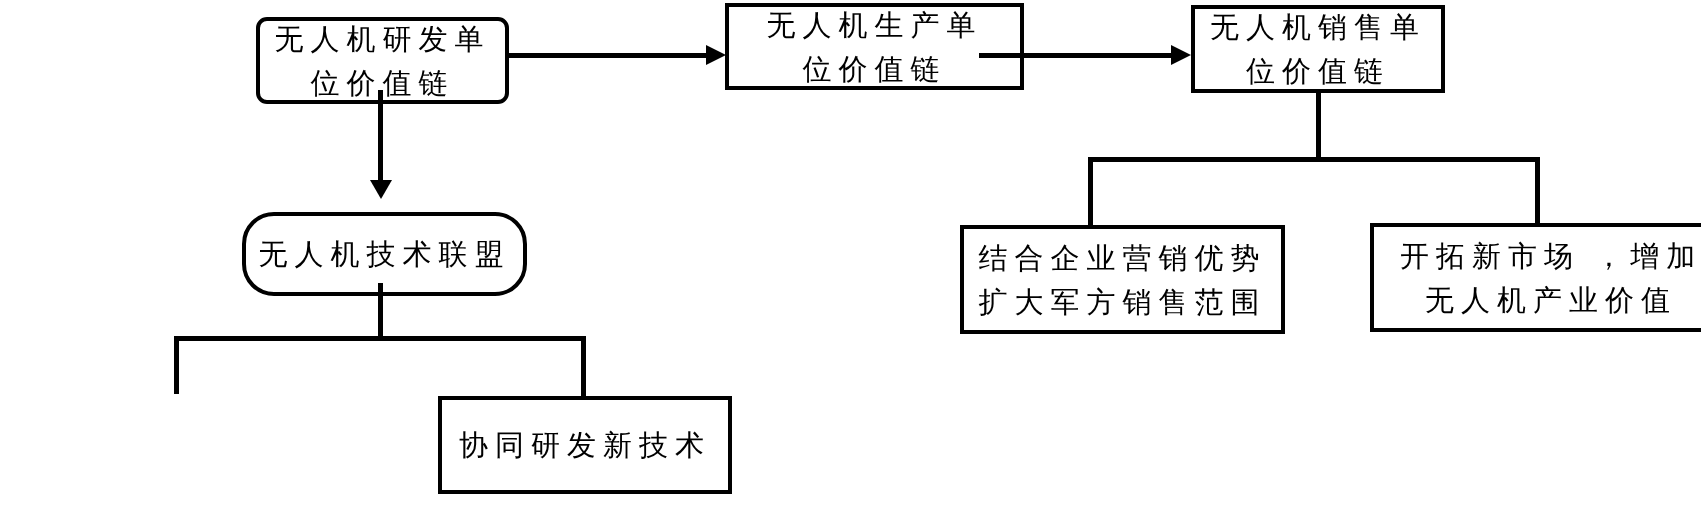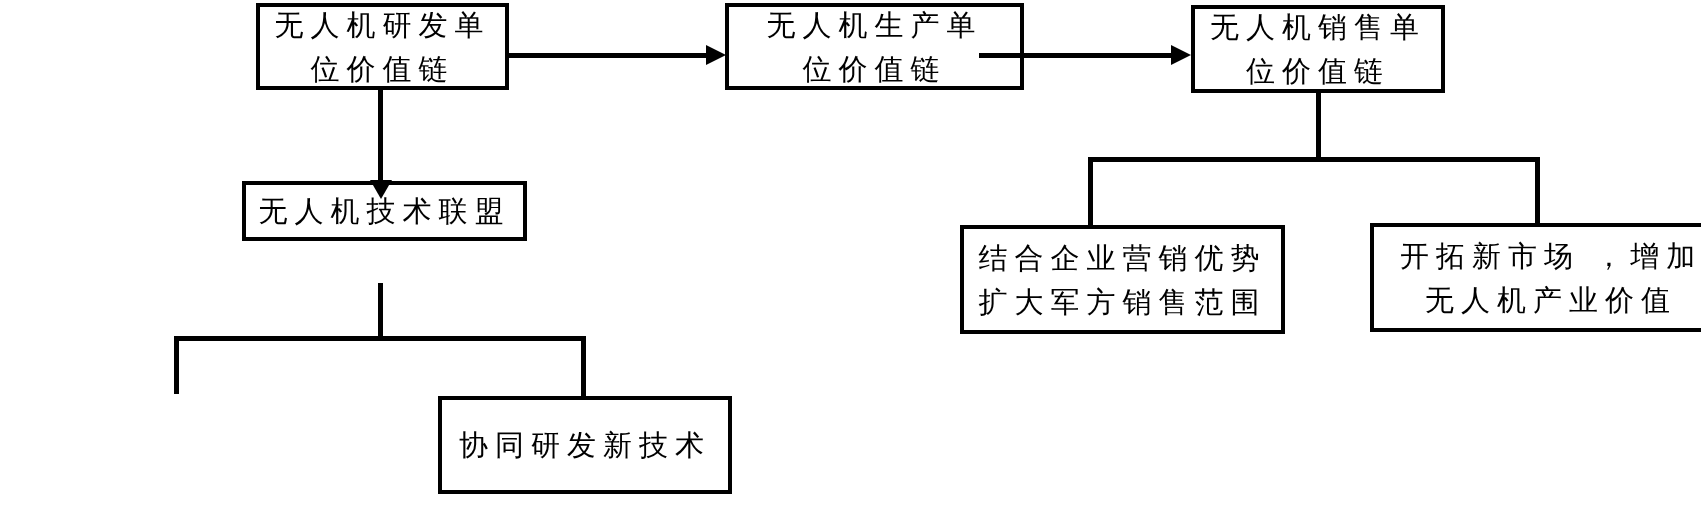--- a/index.html
+++ b/index.html
@@ -50,36 +50,36 @@
     border-left:11px solid transparent;
     border-right:11px solid transparent;
     border-top:19px solid var(--line-color);
   }
 </style>
 </head>
 <body>
 
 <div class="canvas">
 
-  <div class="box" style="left:256px;top:3px;width:253px;height:87px;">
+  <div class="box" style="left:256px;top:17px;width:253px;height:87px;border-radius:11px;">
     <span class="box-label">无人机研发单
 位价值链</span>
   </div>
 
   <div class="box" style="left:725px;top:3px;width:299px;height:87px;">
     <span class="box-label">无人机生产单
 位价值链</span>
   </div>
 
   <div class="box" style="left:1191px;top:5px;width:254px;height:88px;">
     <span class="box-label">无人机销售单
 位价值链</span>
   </div>
 
-  <div class="box" style="left:242px;top:181px;width:285px;height:60px;">
+  <div class="box" style="left:242px;top:212px;width:285px;height:84px;border-radius:32px;">
     <span class="box-label">无人机技术联盟</span>
   </div>
 
 
   <div class="box" style="left:438px;top:396px;width:294px;height:98px;">
     <span class="box-label">协同研发新技术</span>
   </div>
 
   <div class="box" style="left:960px;top:225px;width:325px;height:109px;text-align:center;">
     <span class="box-label">结合企业营销优势

